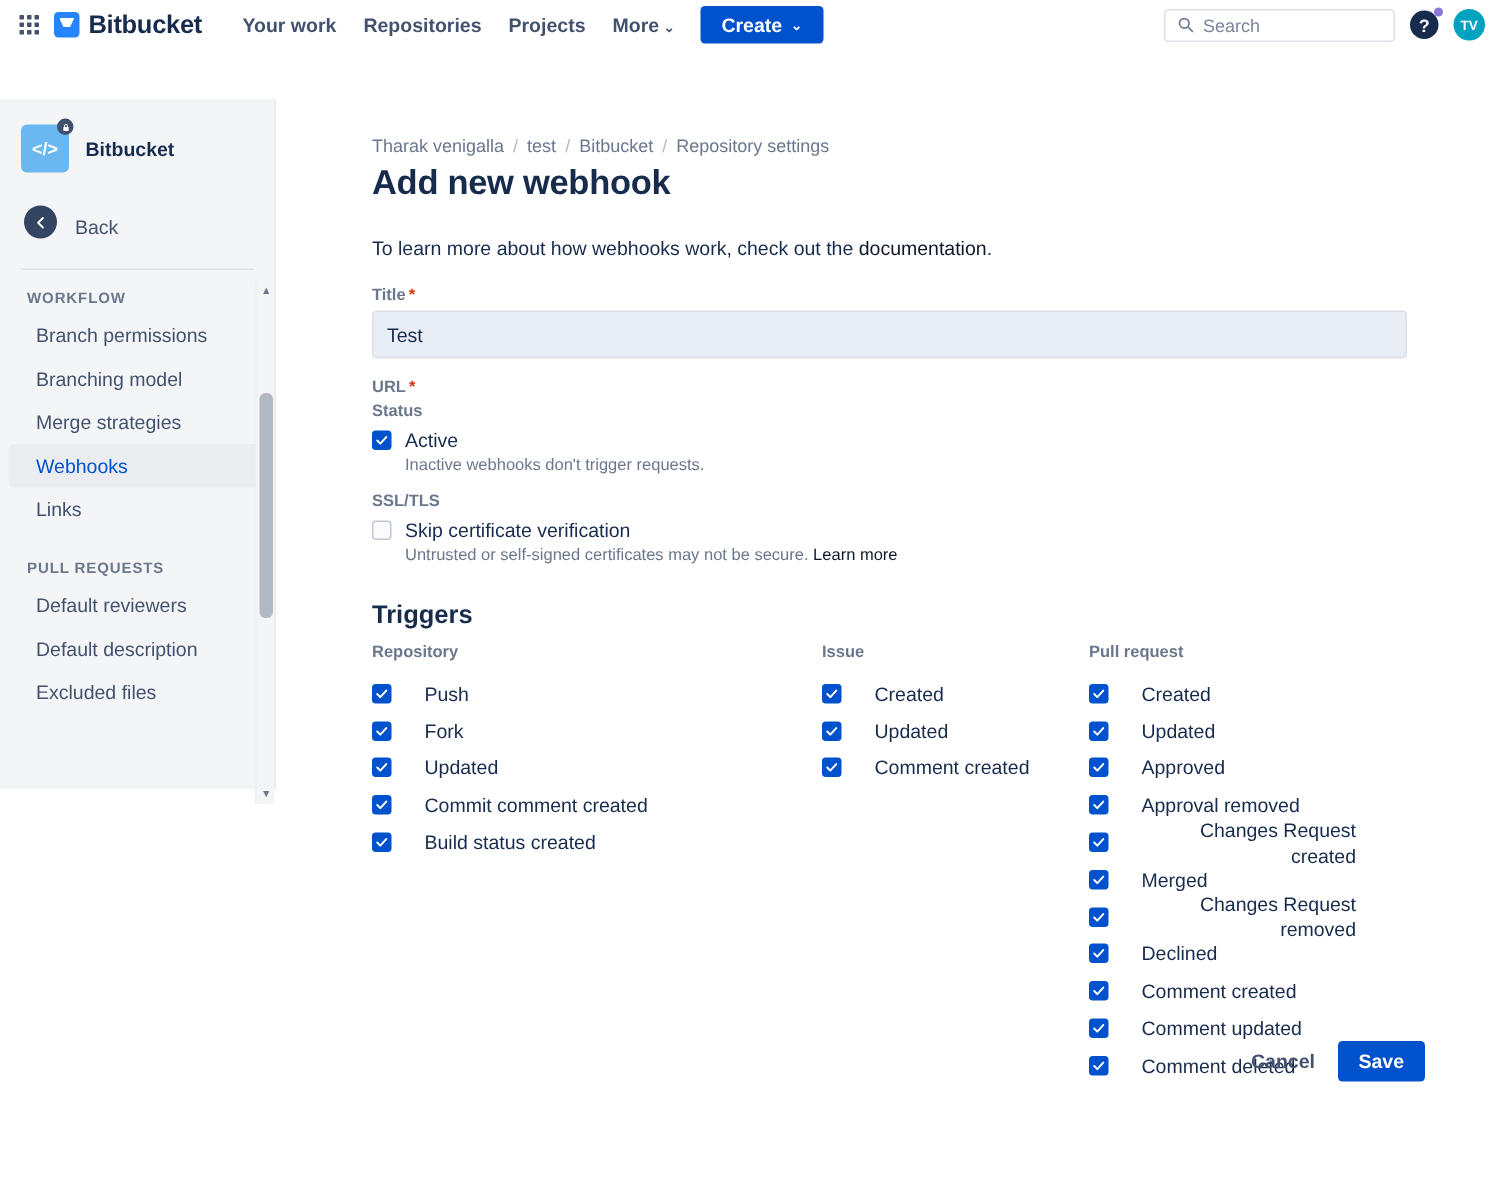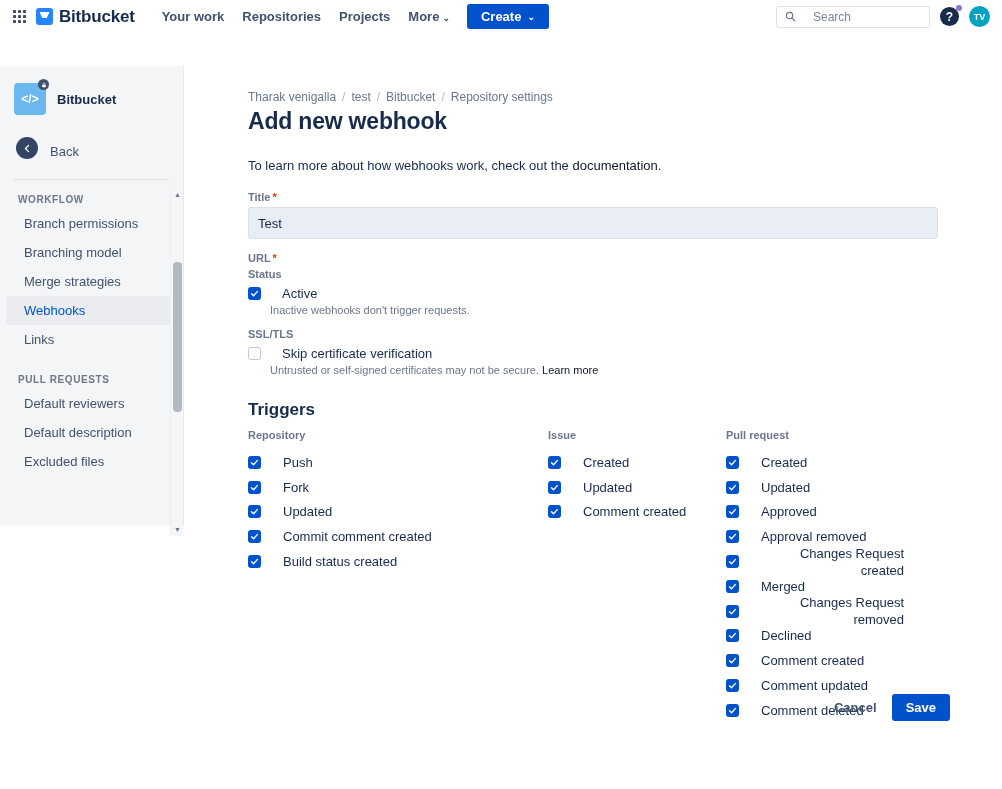--- a/index.html
+++ b/index.html
@@ -64,21 +64,21 @@
   .create-btn .caret { font-size: 9px; }
 
   .nav-right {
     position: absolute; right: 12px; top: 0; height: 33px;
     display: flex; align-items: center; gap: 10px;
   }
   .searchbox {
     width: 154px; height: 22px;
     border: 1px solid #dfe1e6; border-radius: 3px;
     background: #fff;
-    display: flex; align-items: center; gap: 17px;
+    display: flex; align-items: center; gap: 6px;
     padding: 0 8px;
   }
   .search-ico { width: 11px; height: 11px; flex: none; }
   .search-ph { font-size: 12px; color: #7a869a; }
   .help-wrap { position: relative; width: 19px; height: 19px; }
   .help-circle {
     width: 19px; height: 19px; border-radius: 50%;
     background: #172b4d; color: #fff;
     font-size: 12px; font-weight: bold;
     display: flex; align-items: center; justify-content: center;
@@ -208,21 +208,21 @@
     padding: 0 9px;
     display: flex; align-items: center;
     margin-bottom: 13px;
   }
   .text-input.filled { background: #e9edf5; border-color: #dcdfe6; }
 
   .section-label {
     font-size: 11px; font-weight: bold; color: #6b778c;
     margin: 2px 0 5px 0;
   }
-  .cb-row { display: flex; align-items: flex-start; gap: 21px; }
+  .cb-row { display: flex; align-items: flex-start; gap: 9px; }
   .cb {
     width: 13px; height: 13px; border-radius: 2.5px;
     flex: none; margin-top: 2px;
     display: flex; align-items: center; justify-content: center;
     cursor: pointer;
   }
   .cb.on { background: #0052cc; border: 1px solid #0052cc; }
   .cb.off { background: #fafbfc; border: 1px solid #c1c7d0; }
   .cb svg { width: 9px; height: 9px; }
   .cb-label { font-size: 13px; color: #172b4d; line-height: 17px; }

